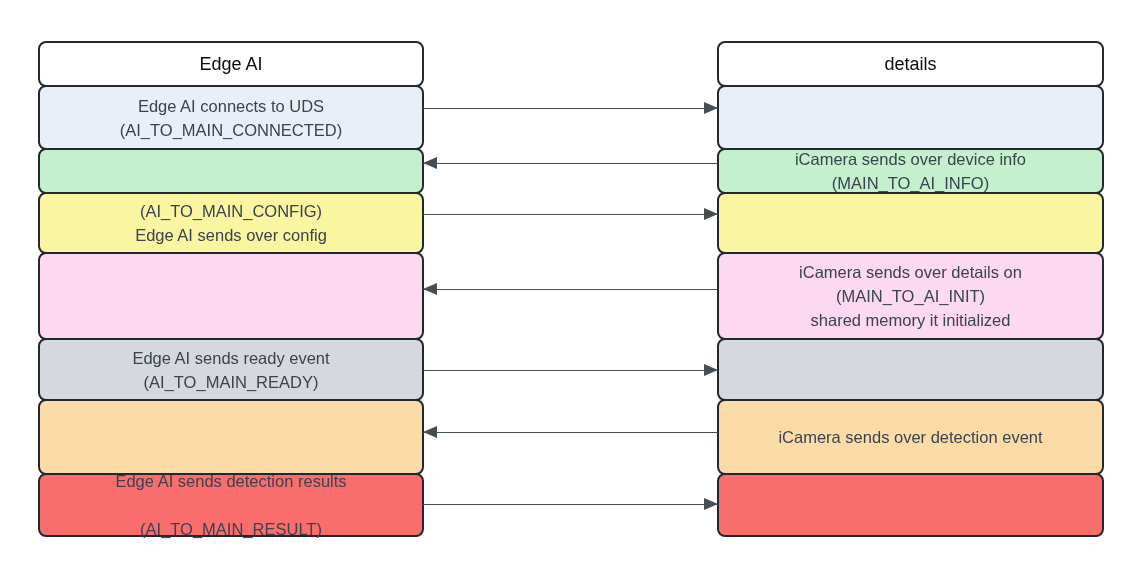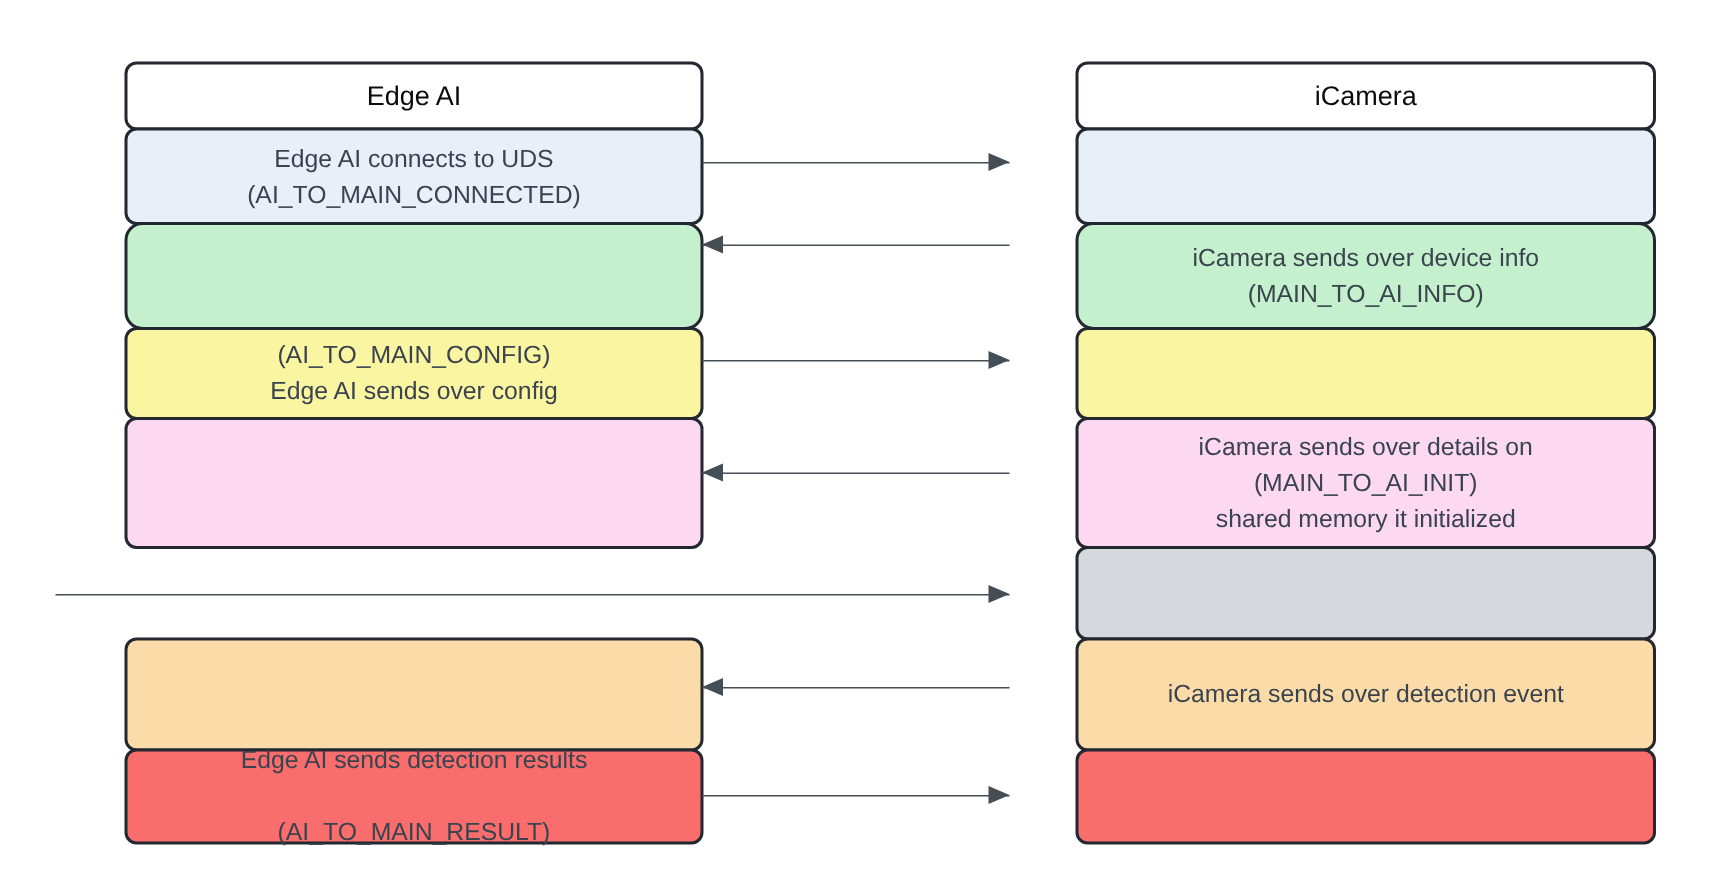--- a/index.html
+++ b/index.html
@@ -30,21 +30,20 @@
   .box {
     box-sizing: border-box;
     border: 2px solid var(--border);
     border-radius: 8px;
     background: #ffffff;
     display: flex;
     flex-direction: column;
     justify-content: center;
     align-items: center;
     padding: 18px 6px;
-    margin-left: 45px;
   }
   .box.left  { width: 386px; }
   .box.right { width: 387px; }
 
   .header-row .box {
     height: 46px;
     background: var(--header-bg);
     font-size: 18px;
     color: #0b0b0b;
   }
@@ -67,21 +66,21 @@
   .c-blue   { background: var(--row-blue); }
   .c-green  { background: var(--row-green); }
   .c-yellow { background: var(--row-yellow); }
   .c-pink   { background: var(--row-pink); }
   .c-gray   { background: var(--row-gray); }
   .c-orange { background: var(--row-orange); }
   .c-red    { background: var(--row-red); gap: 24px; }
 
   
   .r1 .box { height: 65px; }
-  .r2 .box { height: 72px; border-radius: 12px; }
+  .r2 .box { height: 46px; }
   .r3 .box { height: 62px; }
   .r4 .box { height: 88px; }
   .r5 .box { height: 63px; }
   .r6 .box { height: 76px; }
   .r7 .box { height: 64px; }
 
   
   .arrow {
     position: absolute;
     left: -1px;
@@ -123,21 +122,21 @@
 
 <div class="stage">
   <div class="diagram">
 
     <div class="row header-row">
       <div class="box left">
         <div class="header-text">Edge AI</div>
       </div>
       <div class="mid"></div>
       <div class="box right">
-        <div class="header-text">iCamera</div>
+        <div class="header-text">details</div>
       </div>
     </div>
 
     <div class="row r1">
       <div class="box left c-blue">
         <div class="line-text">Edge AI connects to UDS</div>
         <div class="line-text">(AI_TO_MAIN_CONNECTED)</div>
       </div>
       <div class="mid">
         <div class="arrow" data-direction="left-to-right"></div>
@@ -173,20 +172,24 @@
         <div class="arrow" data-direction="right-to-left"></div>
       </div>
       <div class="box right c-pink">
         <div class="line-text">iCamera sends over details on</div>
         <div class="line-text">(MAIN_TO_AI_INIT)</div>
         <div class="line-text">shared memory it initialized</div>
       </div>
     </div>
 
     <div class="row r5">
+      <div class="box left c-gray">
+        <div class="line-text">Edge AI sends ready event</div>
+        <div class="line-text">(AI_TO_MAIN_READY)</div>
+      </div>
       <div class="mid">
         <div class="arrow" data-direction="left-to-right"></div>
       </div>
       <div class="box right c-gray"></div>
     </div>
 
     <div class="row r6">
       <div class="box left c-orange"></div>
       <div class="mid">
         <div class="arrow" data-direction="right-to-left"></div>

